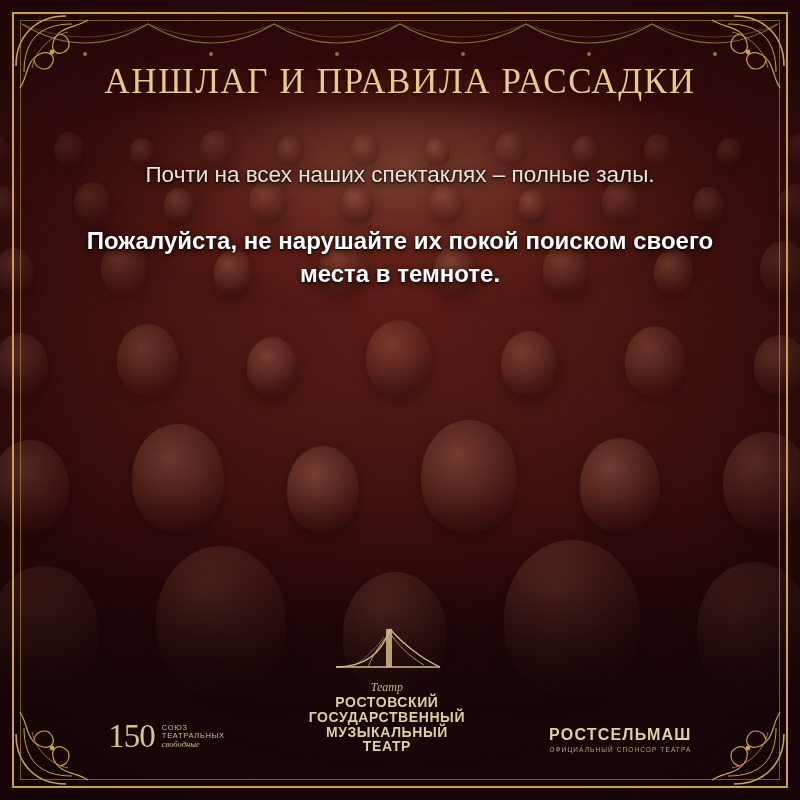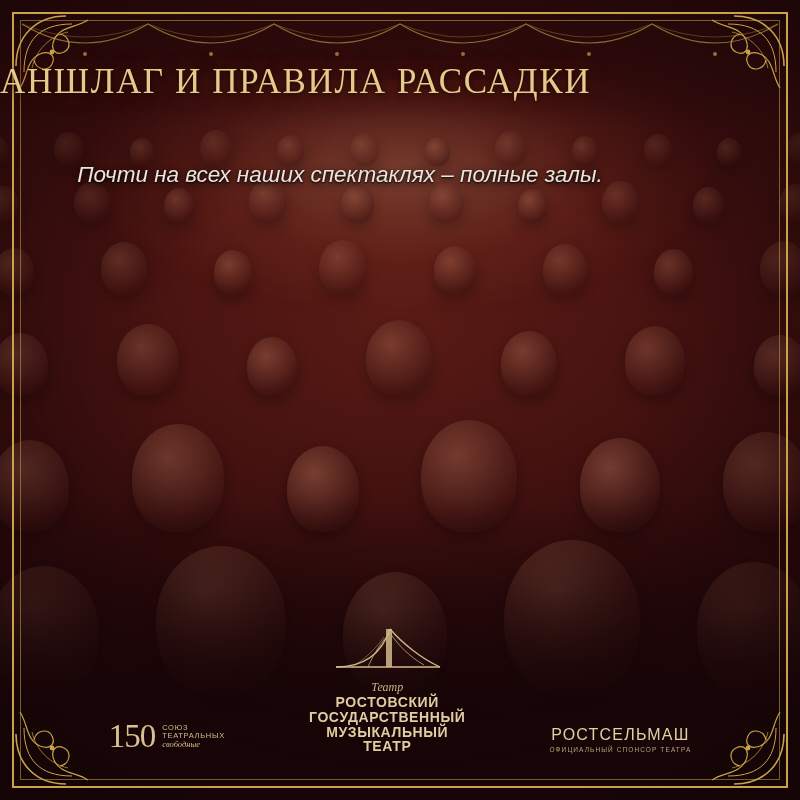--- a/index.html
+++ b/index.html
@@ -98,38 +98,38 @@
     pointer-events: none;
     opacity: 0.85;
   }
 
   
   .content {
     position: absolute;
     inset: 0;
     display: flex;
     flex-direction: column;
+    align-items: center;
   }
 
   .title {
     margin-top: 62px;
     font-family: "Liberation Serif", serif;
     font-size: 35px;
     letter-spacing: 1.6px;
     color: #e7c98a;
     text-shadow: 0 2px 6px rgba(0,0,0,0.75), 0 0 18px rgba(120,50,30,0.55);
     white-space: nowrap;
   }
 
   .body-block {
     margin-top: 58px;
     width: 680px;
     text-align: center;
     color: #ece3dc;
-    font-style: italic;
     text-shadow: 0 2px 7px rgba(0,0,0,0.85), 0 1px 2px rgba(0,0,0,0.9);
   }
 
   .lead {
     font-size: 22.5px;
     line-height: 1.35;
     margin-bottom: 34px;
   }
   .para {
     font-size: 22.5px;
@@ -190,21 +190,21 @@
   .logo-theatre .name {
     font-size: 14px;
     font-weight: bold;
     letter-spacing: 0.6px;
     color: #e0cda0;
     text-transform: uppercase;
   }
 
   .logo-sponsor .brand {
     font-size: 16px;
-    font-weight: normal;
+    font-weight: bold;
     letter-spacing: 1.2px;
     color: #e2d0a3;
     text-transform: uppercase;
   }
   .logo-sponsor .sub {
     margin-top: 3px;
     font-size: 6.5px;
     letter-spacing: 1.1px;
     color: #b8a178;
     text-transform: uppercase;
@@ -354,20 +354,21 @@
       </g>
       <circle cx="42" cy="42" r="2.4" fill="#c9a24a"></circle>
     </svg>
   </div>
 
   <div class="content">
     <div class="title">АНШЛАГ И ПРАВИЛА РАССАДКИ</div>
 
     <div class="body-block">
       <div class="lead">Почти на всех наших спектаклях – полные залы.</div>
+      <div class="emph">Пожалуйста, не нарушайте их покой поиском своего места в темноте.</div>
     </div>
   </div>
 
   <div class="logos">
 
     <div class="logo logo-std">
       <div class="num">150</div>
       <div class="txt">
         <div>СОЮЗ</div>
         <div>ТЕАТРАЛЬНЫХ</div>

